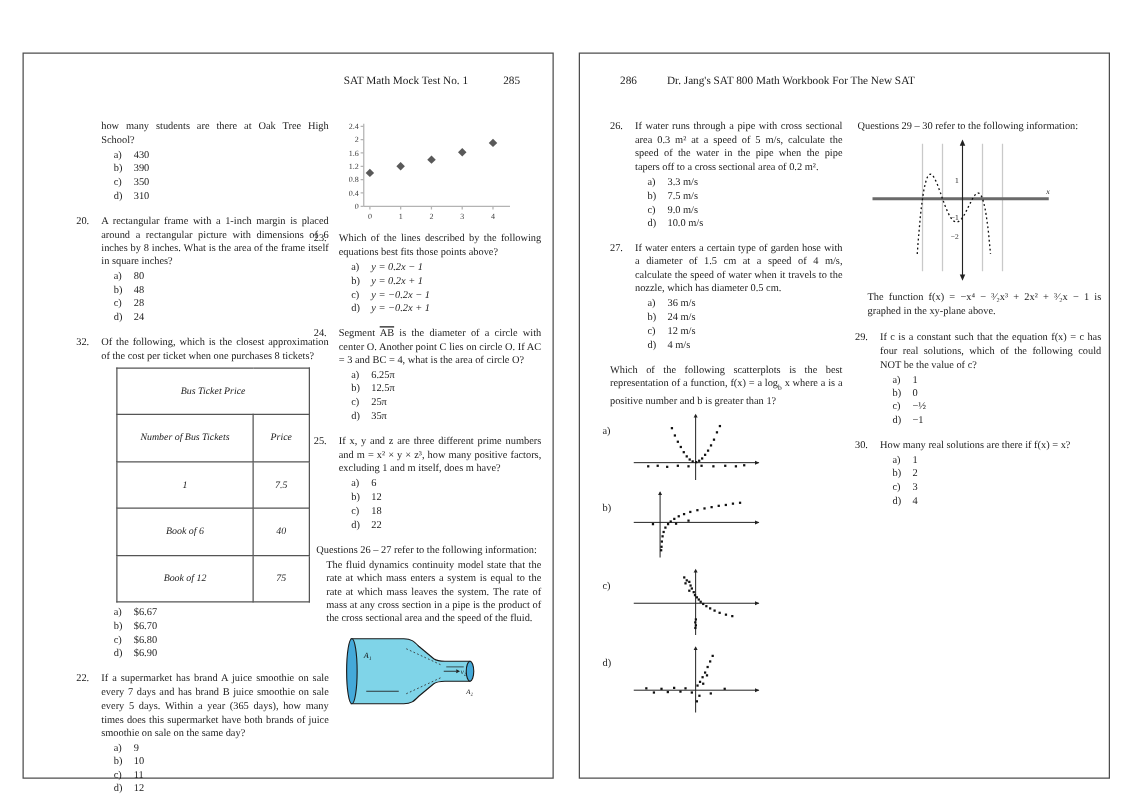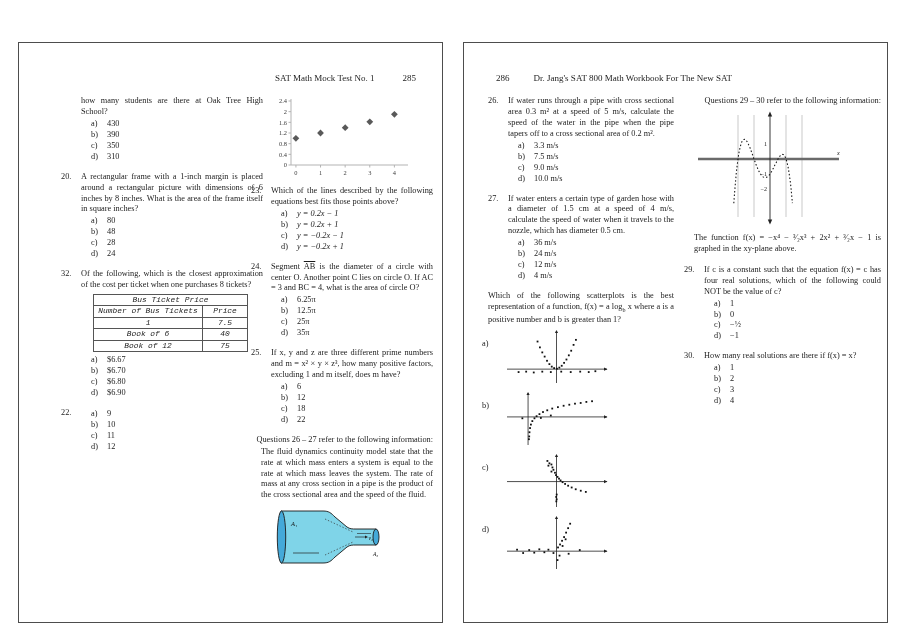--- a/index.html
+++ b/index.html
@@ -2,40 +2,40 @@
 <html><head>
 <meta charset="utf-8">
 <style>
   html,body{margin:0;padding:0;}
   body{width:910px;height:644px;position:relative;background:#ffffff;
        font-family:"Liberation Serif",serif;color:#1c1c1c;}
   .page{position:absolute;top:42px;width:425px;height:581px;background:#fff;
         border:1.5px solid #4d4d4d;box-sizing:border-box;}
   #pageL{left:18px;}
   #pageR{left:463px;}
-  .hdr{position:absolute;top:30px;font-size:9px;white-space:nowrap;}
+  .hdr{position:absolute;top:16px;font-size:9px;white-space:nowrap;}
   #pageL .hdr{right:26px;}
   #pageR .hdr{left:32px;}
   #pageL .hpn{margin-left:28px;}
   #pageR .hpt{margin-left:24px;}
   .col{position:absolute;top:53px;font-size:8.3px;line-height:1.32;}
   .q{display:flex;margin-bottom:9px;}
   .qnum{width:20px;flex:none;}
   .qbody{flex:1;min-width:0;}
   .qtext{text-align:justify;}
   .opts{margin-left:10px;margin-top:1px;}
   .opt{display:flex;}
   .optl{width:16px;flex:none;}
   .opts.ital .optt{font-style:italic;}
   .btable{border-collapse:collapse;margin:3px 0 3px 12px;font-style:italic;
           font-size:7.9px;text-align:center;}
-  .btable td{border:0.8px solid #555;padding:0px 4px;font-family:Liberation Mono, monospace;}
+  .btable td{border:0.8px solid #555;padding:13px 4px;}
   .btable .tc1{min-width:100px;}
   .btable .tc2{min-width:36px;}
-  .info-h{margin:8px 0 1px 2px;text-align:right;}
+  .info-h{margin:8px 0 1px 2px;text-align:left;}
   .info-b{margin-left:10px;text-align:justify;}
   .chartbox{margin:0 0 6px 16px;}
   .pipebox{margin:4px 0 0 22px;}
   .quartbox{margin:2px 0 0 10px;}
   .caption{margin:2px 0 10px 10px;text-align:justify;}
   .mini{display:flex;align-items:flex-start;margin:4px 0 6px -6px;}
   .mlab{width:22px;flex:none;padding-top:10px;}
   .ovl{text-decoration:overline;margin-top:29px;}
   .sub{font-size:6px;vertical-align:sub;}
   svg text{font-family:"Liberation Serif",serif;}
@@ -142,20 +142,21 @@
             <div class="opt">
               <span class="optl">d)</span>
               <span class="optt">$6.90</span>
             </div>
           </div>
       </div>
     </div>
     <div class="q">
       <div class="qnum">22.</div>
       <div class="qbody">
+        <div class="qtext">If a supermarket has brand A juice smoothie on sale every 7 days and has brand B juice smoothie on sale every 5 days. Within a year (365 days), how many times does this supermarket have both brands of juice smoothie on sale on the same day?</div>
         <div class="opts">
             <div class="opt">
               <span class="optl">a)</span>
               <span class="optt">9</span>
             </div>
             <div class="opt">
               <span class="optl">b)</span>
               <span class="optt">10</span>
             </div>
             <div class="opt">

